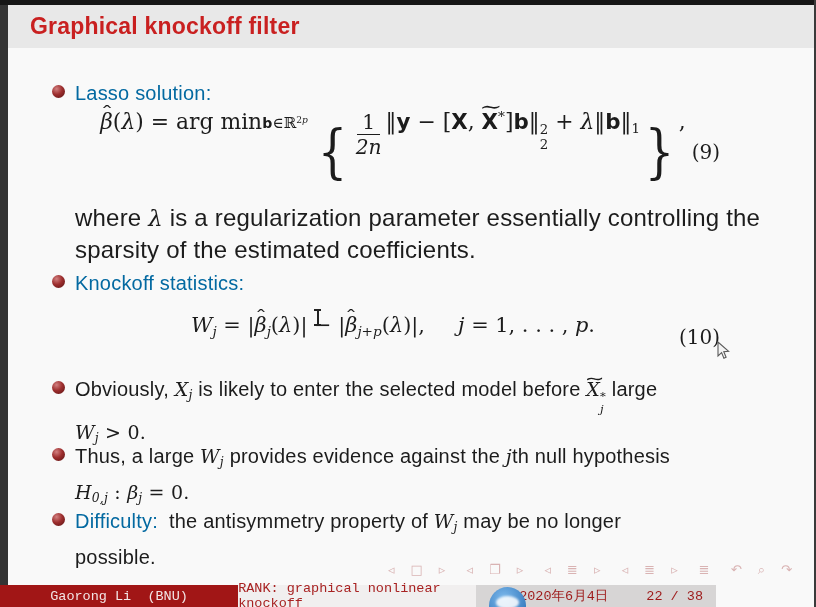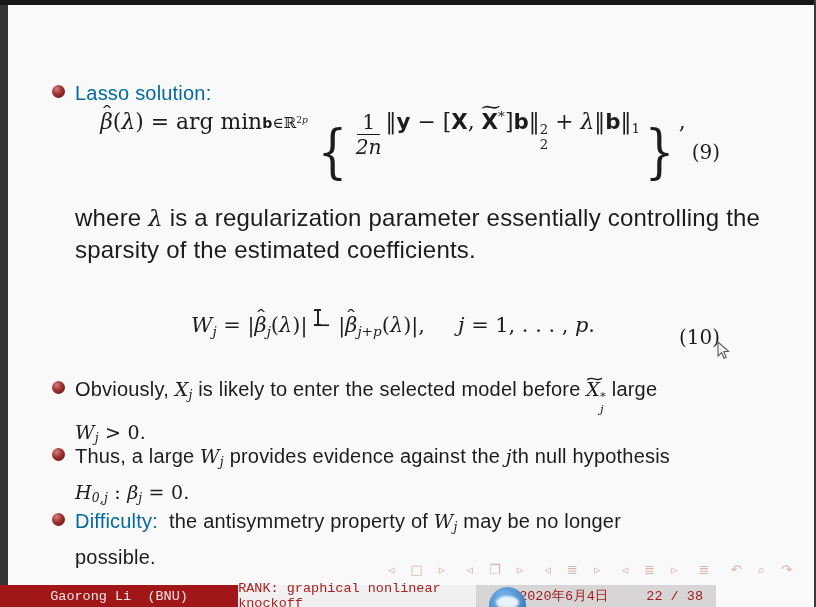--- a/index.html
+++ b/index.html
@@ -77,20 +77,23 @@
   .pointer{position:absolute;left:717px;top:341px;z-index:10;}
 </style>
 </head>
 <body>
 
 <div id="page">
   <div class="edge-top"></div>
   <div class="edge-left"></div>
   <div class="edge-right"></div>
 
+  <div class="titlebar">
+    <span class="t">Graphical knockoff filter</span>
+  </div>
 
   <div class="brow" style="top:78px">
     <span class="ball"></span>
     <div class="btext red">Lasso solution:</div>
   </div>
 
   <div class="eqrow" style="top:108px;height:88px">
     <span><span class="hatwrap m"><span>β</span><span class="hat">ˆ</span></span><span class="mu">(</span><span class="m">λ</span><span class="mu">) = arg</span></span>
     <span class="minop">
       <span class="mtop mu">min</span>
@@ -108,20 +111,24 @@
     <span class="bigbrace">}</span>
     <span class="mu">,</span>
     <span class="eqnum">(9)</span>
   </div>
 
   <div style="position:absolute;left:75px;top:202px;font-size:24px;line-height:31px;letter-spacing:0.2px">
     <div><span>where </span><span class="m">λ</span><span> is a regularization parameter essentially controlling the</span></div>
     <div>sparsity of the estimated coefficients.</div>
   </div>
 
+  <div class="brow" style="top:268px">
+    <span class="ball"></span>
+    <div class="btext red">Knockoff statistics:</div>
+  </div>
 
   <div class="eqrow" style="top:312px;height:50px;font-size:22px">
     <span><span class="m">W</span><span class="msub">j</span><span class="mu"> = </span><span class="mu">|</span><span class="hatwrap m"><span>β</span><span class="hat">ˆ</span></span><span class="msub">j</span><span class="mu">(</span><span class="m">λ</span><span class="mu">)</span><span class="mu">|</span><span class="mu"> − </span><span class="mu">|</span><span class="hatwrap m"><span>β</span><span class="hat">ˆ</span></span><span class="msub">j+p</span><span class="mu">(</span><span class="m">λ</span><span class="mu">)</span><span class="mu">|,</span></span>
     <span style="margin-left:33px"><span class="m">j</span><span class="mu"> = 1, </span><span class="mu">. . . , </span><span class="m">p</span><span class="mu">.</span></span>
     <span class="eqnum">(10)</span>
   </div>
 
   <div class="brow" style="top:374px">
     <span class="ball"></span>
     <div class="btext"><span>Obviously, </span><span class="m">X</span><span class="msub">j</span><span> is likely to enter the selected model before </span><span class="xt"><span class="m">X</span><span class="xt-tilde">∼</span><span class="stack">

